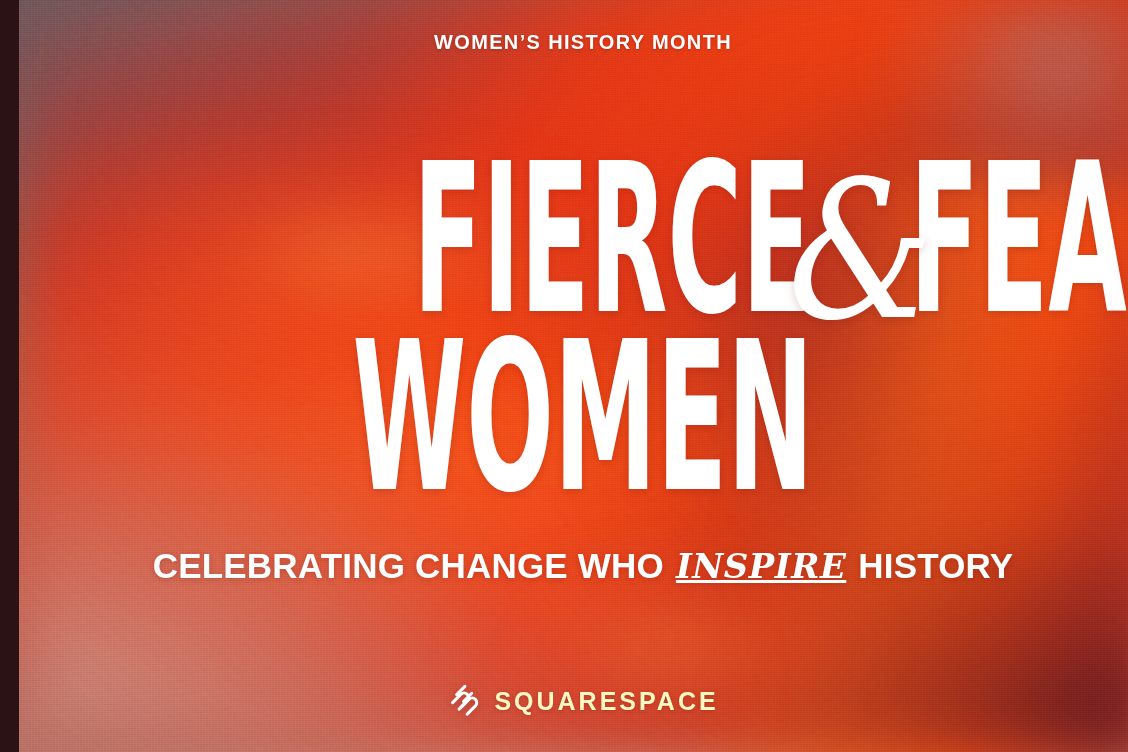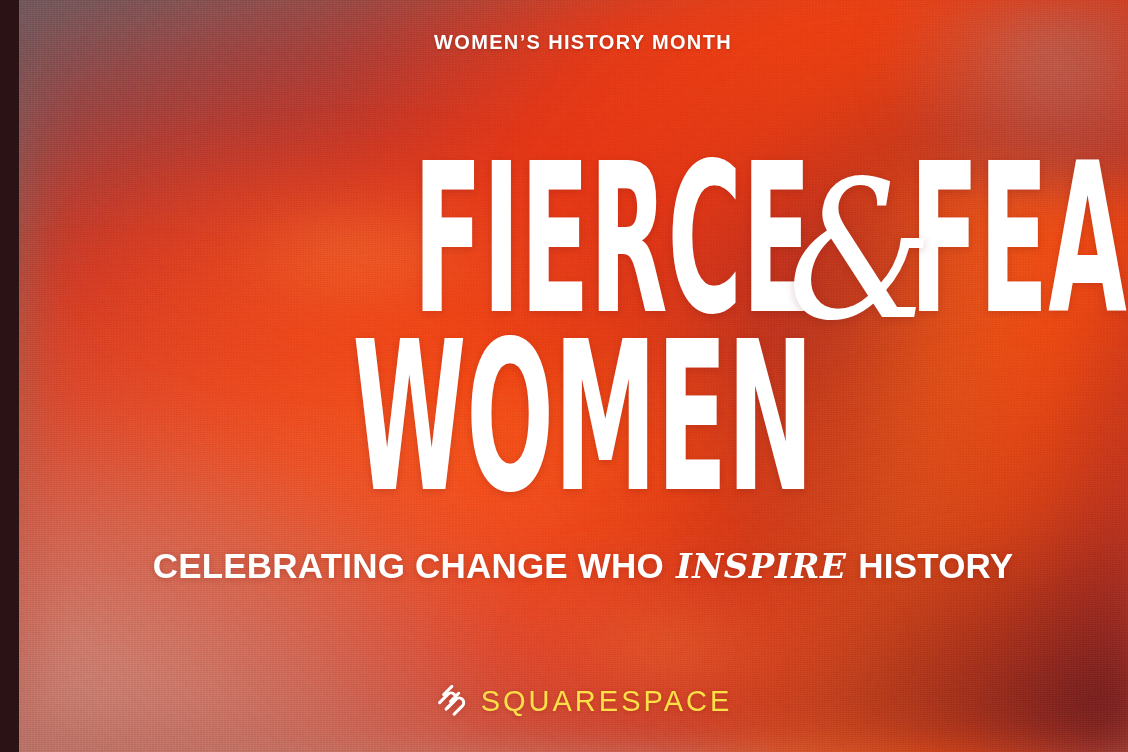--- a/index.html
+++ b/index.html
@@ -263,20 +263,21 @@
     white-space: nowrap;
     text-shadow: 0 1px 6px rgba(100,16,16,0.26);
   }
   .subtitle .em {
     font-family: "DejaVu Serif", "Liberation Serif", serif;
     font-style: italic;
     font-weight: bold;
     letter-spacing: 0.5px;
     font-size: 0.97em;
     padding: 0 0.06em;
+    text-decoration: underline;
   }
 
   
   .brand {
     position: absolute;
     left: 0;
     top: 684px;
     width: 100%;
     display: flex;
     align-items: center;
@@ -284,23 +285,23 @@
     gap: 13px;
   }
   .brand-mark {
     width: 34px;
     height: 34px;
     display: block;
     flex: 0 0 auto;
     filter: drop-shadow(0 1px 3px rgba(100,18,18,0.25));
   }
   .brand-word {
-    color: #fde047;
-    font-size: 29px;
-    font-weight: normal;
+    color: #fef9c3;
+    font-size: 25px;
+    font-weight: bold;
     letter-spacing: 3.0px;
     line-height: 1;
     white-space: nowrap;
     text-shadow: 0 1px 4px rgba(100,18,18,0.24);
   }
 </style>
 </head>
 <body>
 
 <div class="poster">

